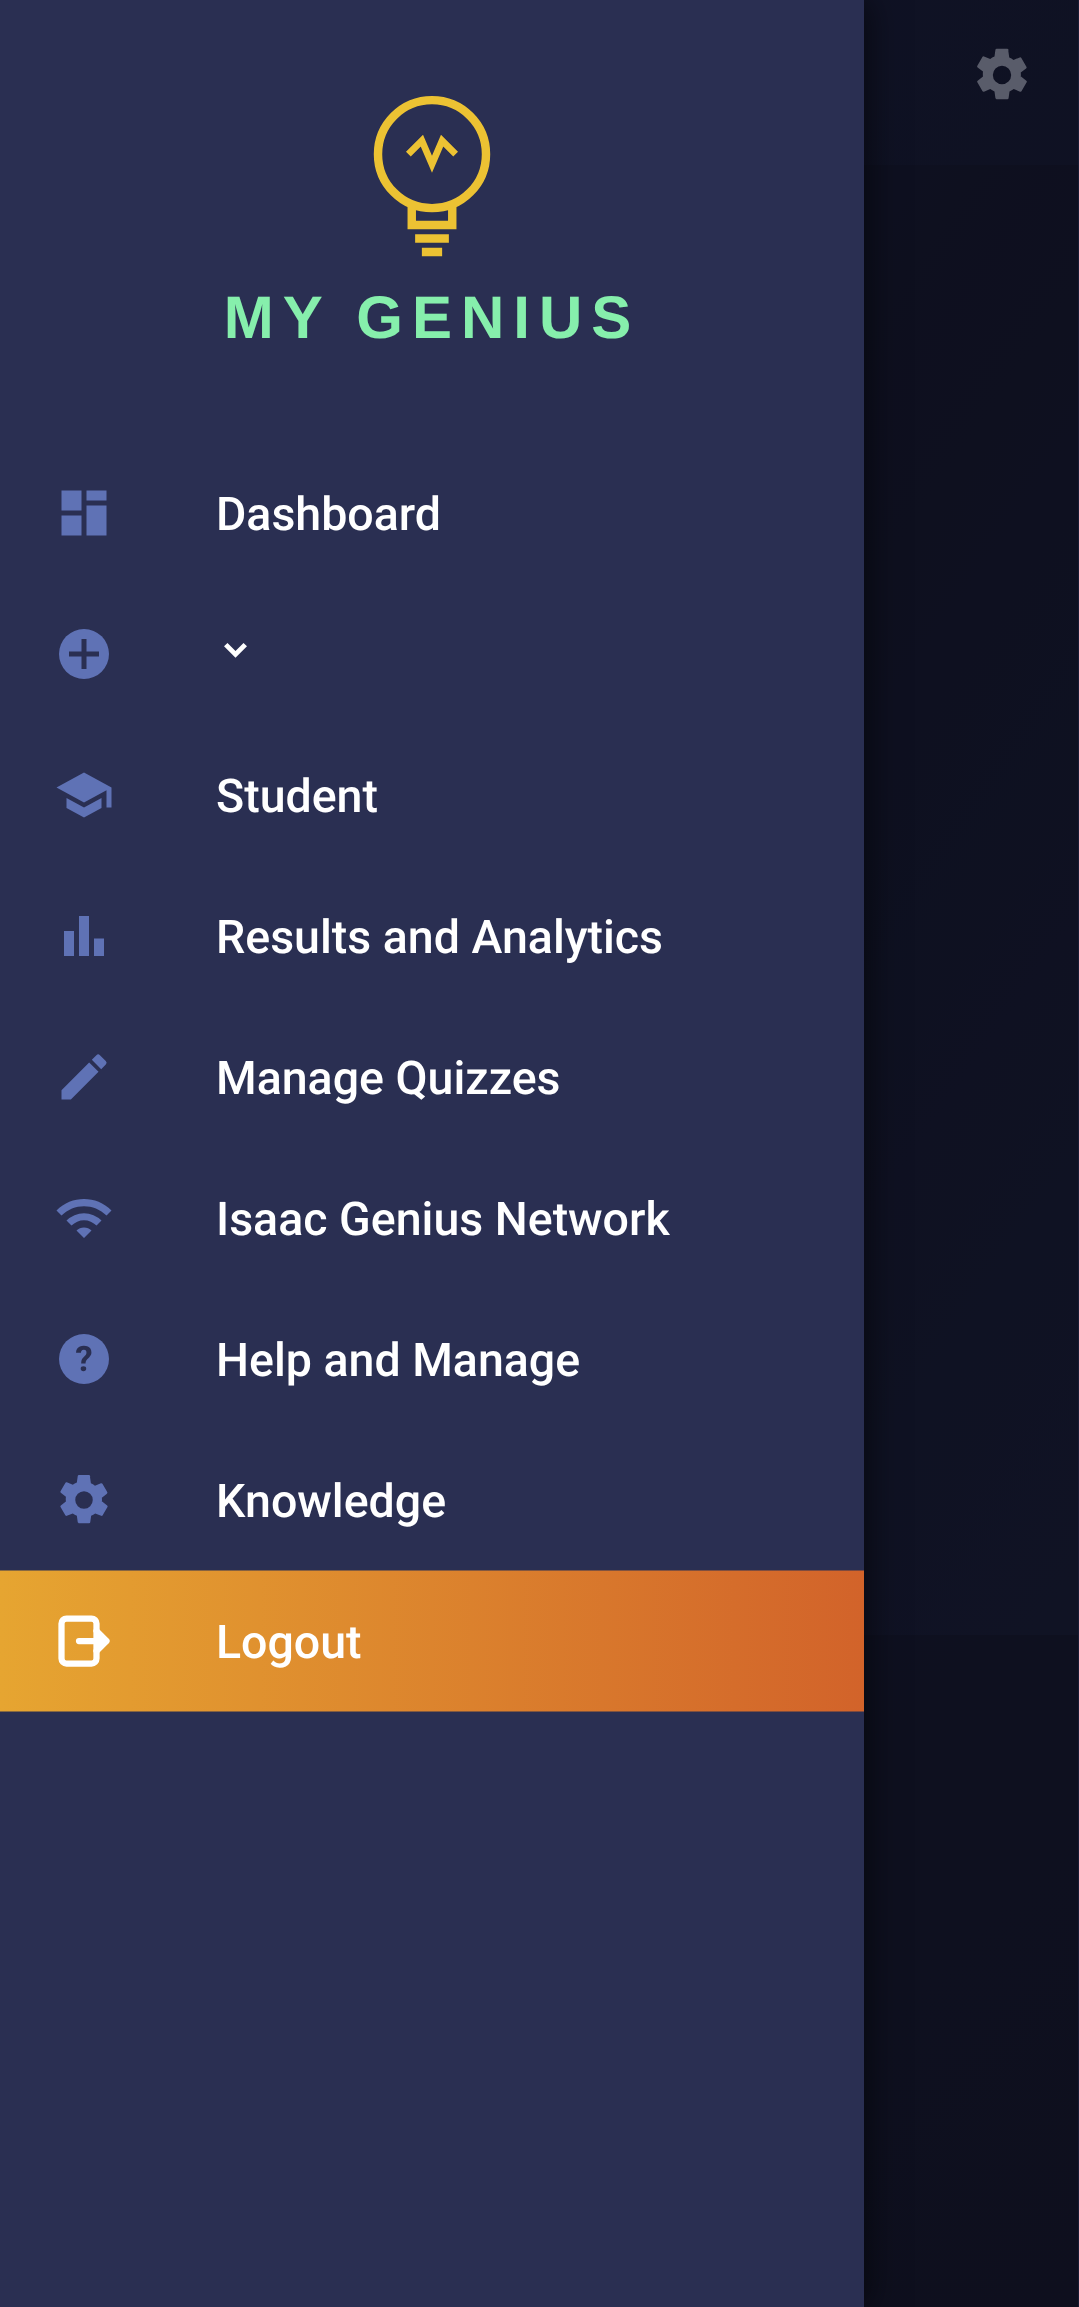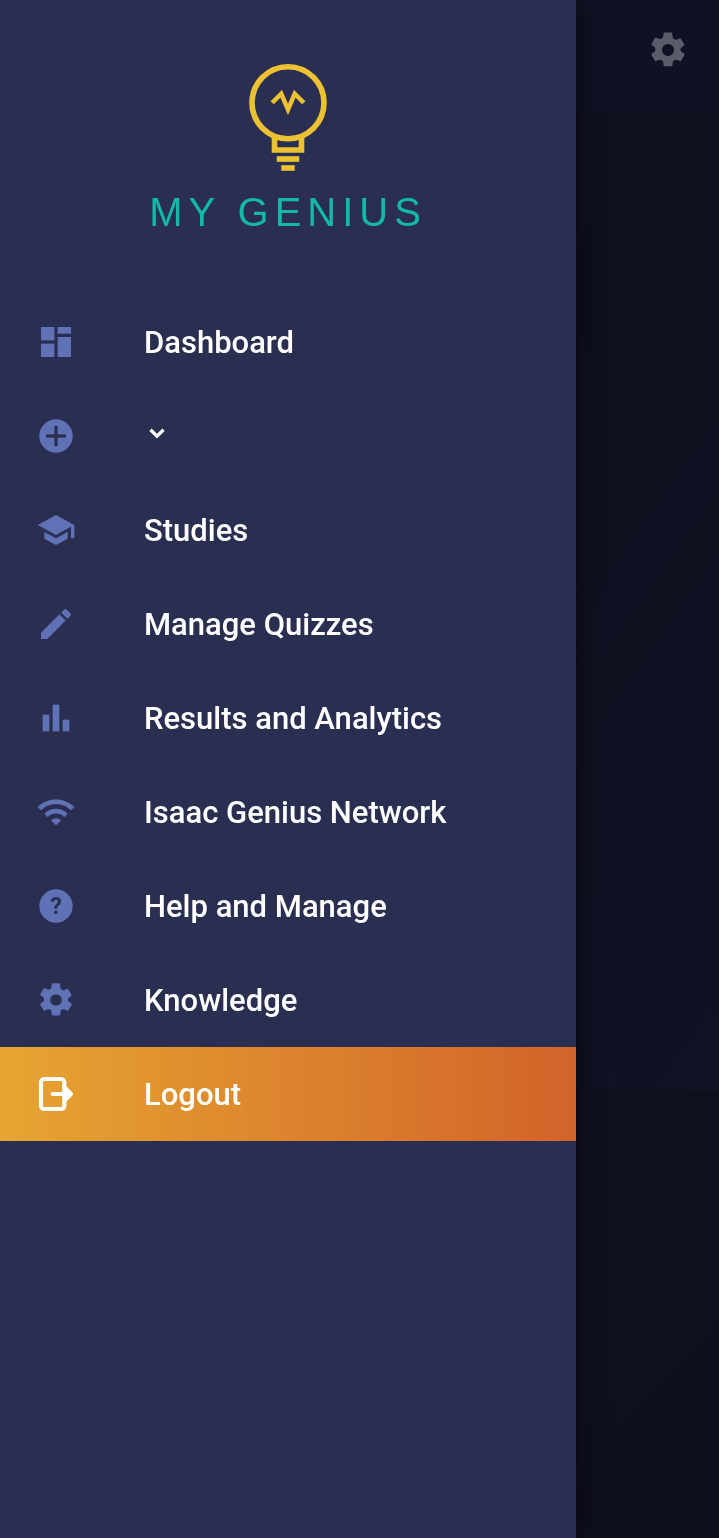--- a/index.html
+++ b/index.html
@@ -130,23 +130,23 @@
   .drawer-logo {
     padding: 60px 0 60px 0;
     text-align: center;
   }
   .bulb {
     margin: 0 auto 20px auto;
     width: 90px; height: 110px;
     position: relative;
   }
   .brand-text {
-    color: #14b8a6;
+    color: #86efac;
     font-size: 40px;
-    font-weight: 400;
+    font-weight: 700;
     letter-spacing: 6px;
     font-family: "Arial Black", sans-serif;
   }
   .nav {
     list-style: none;
   }
   .nav-item {
     display: flex;
     align-items: center;
     height: 94px;
@@ -272,46 +272,46 @@
       </span>
     </li>
 
     <li class="nav-item">
       <span class="nav-icon">
         <svg viewBox="0 0 24 24" fill="currentColor">
             <path d="M12 3L1 9l11 6 9-4.91V17h2V9L12 3z"></path>
             <path d="M5 13.18v4L12 21l7-3.82v-4L12 17l-7-3.82z"></path>
           </svg>
       </span>
-      <span class="nav-label">Studies</span>
-    </li>
-
-    <li class="nav-item">
-      <span class="nav-icon">
-        <svg viewBox="0 0 24 24" fill="currentColor">
-            <path d="M3 17.25V21h3.75L17.81 9.94l-3.75-3.75L3 17.25zM20.71 7.04a1 1 0 0 0 0-1.41l-2.34-2.34a1 1 0 0 0-1.41 0l-1.83 1.83 3.75 3.75 1.83-1.83z"></path>
-          </svg>
-      </span>
-      <span class="nav-label">Manage Quizzes</span>
+      <span class="nav-label">Student</span>
     </li>
 
     <li class="nav-item">
       <span class="nav-icon">
         <svg viewBox="0 0 24 24" fill="currentColor">
             <rect x="4" y="10" width="4" height="10"></rect>
             <rect x="10" y="4" width="4" height="16"></rect>
             <rect x="16" y="13" width="4" height="7"></rect>
           </svg>
       </span>
       <span class="nav-label">Results and Analytics</span>
     </li>
 
     <li class="nav-item">
       <span class="nav-icon">
         <svg viewBox="0 0 24 24" fill="currentColor">
+            <path d="M3 17.25V21h3.75L17.81 9.94l-3.75-3.75L3 17.25zM20.71 7.04a1 1 0 0 0 0-1.41l-2.34-2.34a1 1 0 0 0-1.41 0l-1.83 1.83 3.75 3.75 1.83-1.83z"></path>
+          </svg>
+      </span>
+      <span class="nav-label">Manage Quizzes</span>
+    </li>
+
+    <li class="nav-item">
+      <span class="nav-icon">
+        <svg viewBox="0 0 24 24" fill="currentColor">
             <path d="M1 9l2 2c4.97-4.97 13.03-4.97 18 0l2-2C16.93 2.93 7.08 2.93 1 9zm8 8l3 3 3-3a4.24 4.24 0 0 0-6 0zm-4-4l2 2a7.07 7.07 0 0 1 10 0l2-2a9.9 9.9 0 0 0-14 0z"></path>
           </svg>
       </span>
       <span class="nav-label">Isaac Genius Network</span>
     </li>
 
     <li class="nav-item">
       <span class="nav-icon">
         <svg viewBox="0 0 24 24" fill="currentColor">
             <circle cx="12" cy="12" r="10"></circle>

